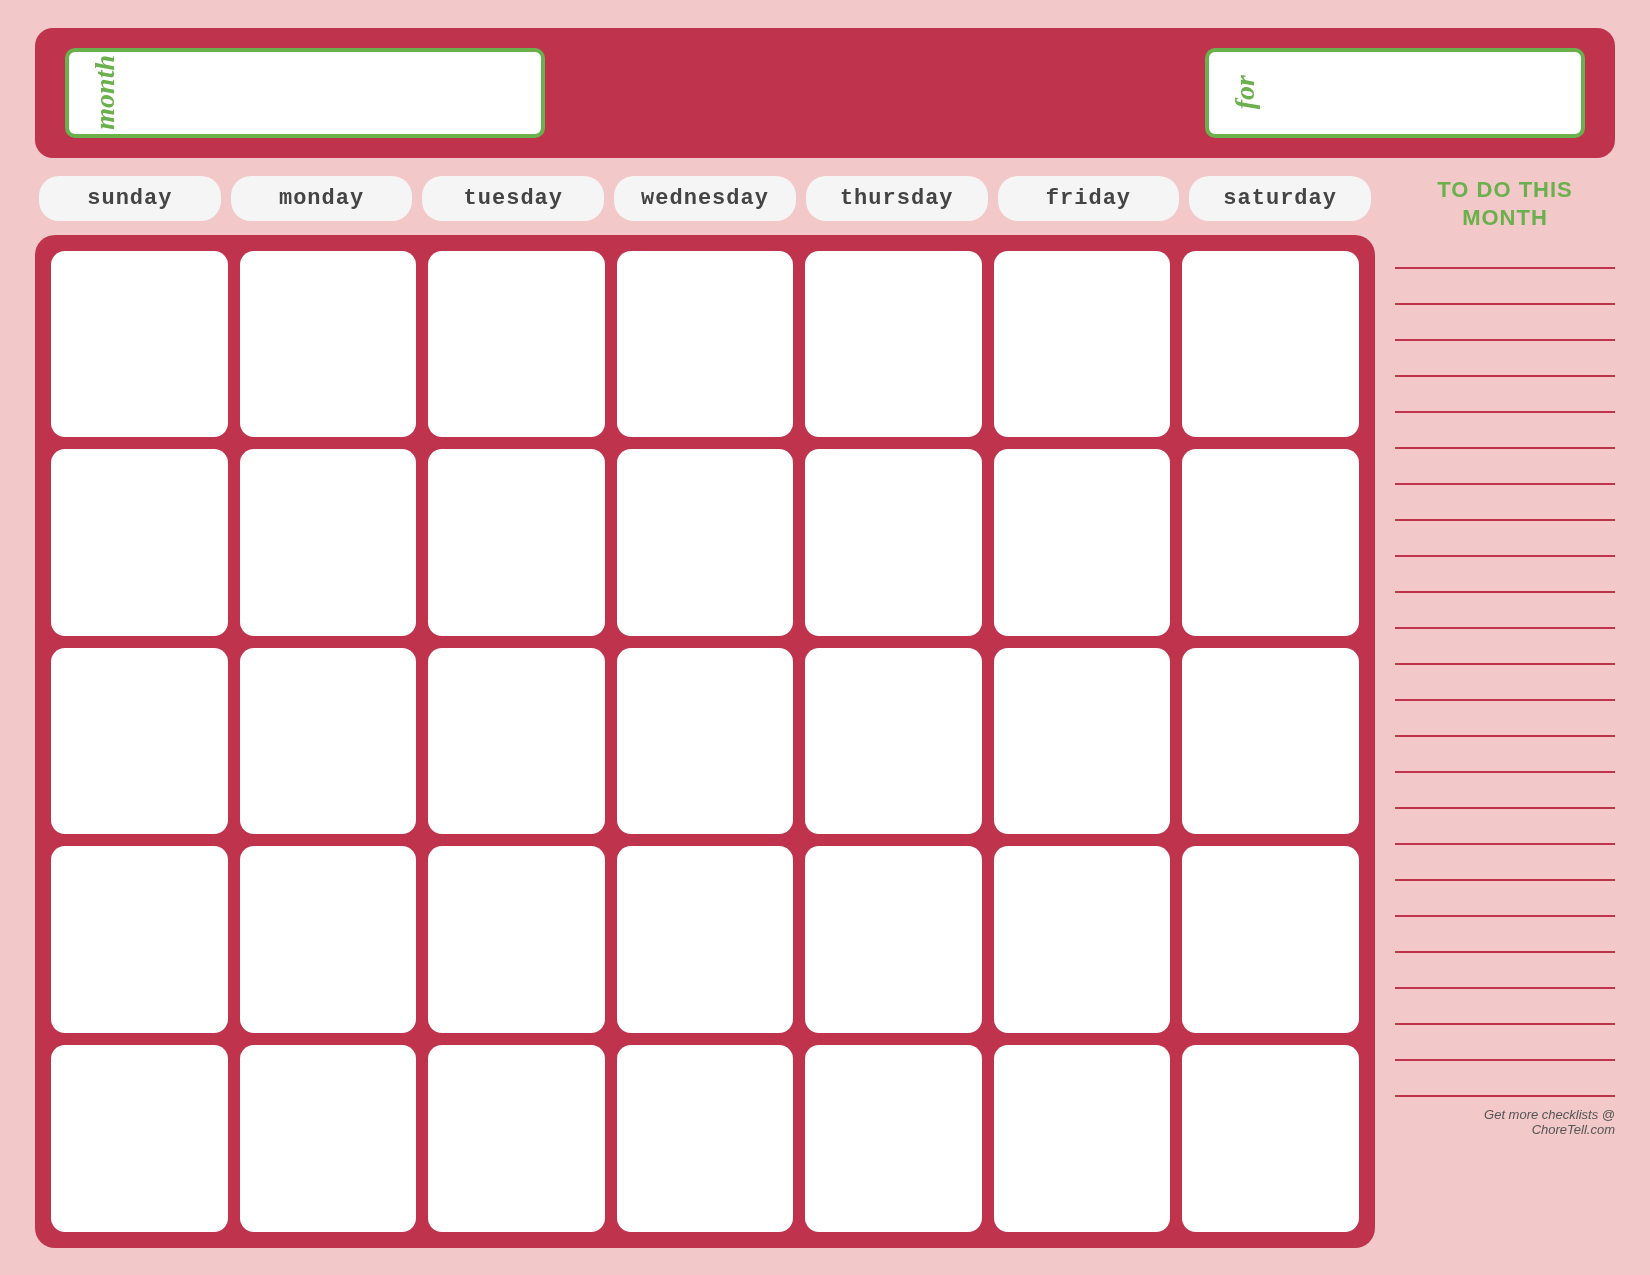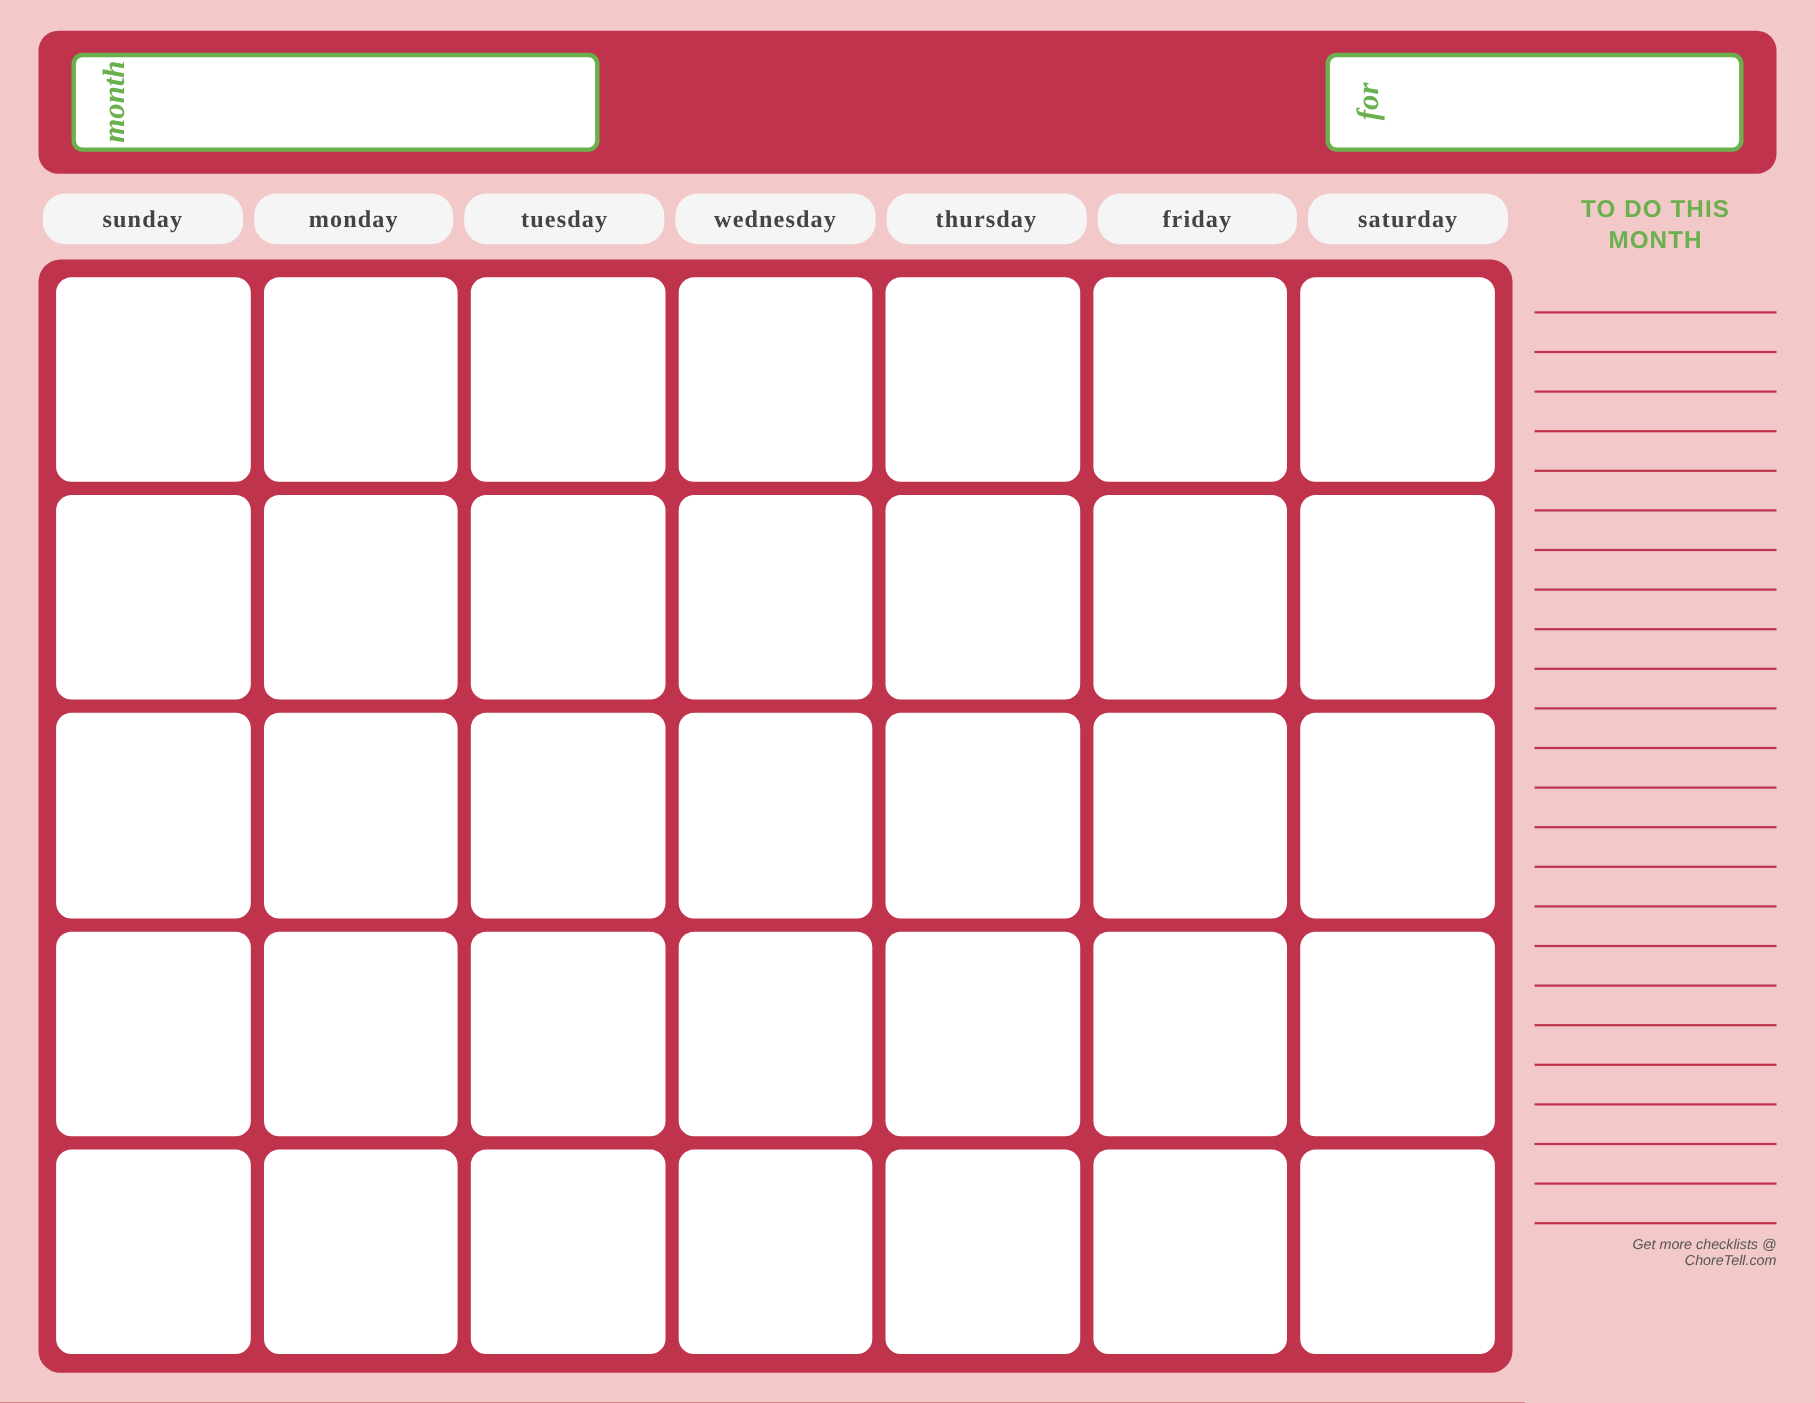--- a/index.html
+++ b/index.html
@@ -75,21 +75,21 @@
     .day-label {
       flex: 1;
       background-color: #f5f5f5;
       border-radius: 20px;
       text-align: center;
       padding: 10px 5px;
       font-size: 22px;
       font-weight: bold;
       color: #444;
       letter-spacing: 1px;
-      font-family: Liberation Serif, serif;
+      font-family: Liberation Mono, monospace;
       text-transform: lowercase;
     }
 
     
     .calendar-grid-wrapper {
       flex: 1;
       background-color: #c0334d;
       border-radius: 20px;
       padding: 16px;
     }
@@ -112,21 +112,20 @@
       width: 220px;
       display: flex;
       flex-direction: column;
     }
 
     .todo-title {
       font-size: 22px;
       font-weight: bold;
       color: #6ab04c;
       text-align: center;
-      margin-bottom: 16px;
       font-family: 'Arial Black', sans-serif;
       text-transform: uppercase;
       letter-spacing: 1px;
       line-height: 1.3;
     }
 
     .todo-lines {
       flex: 1;
       display: flex;
       flex-direction: column;

